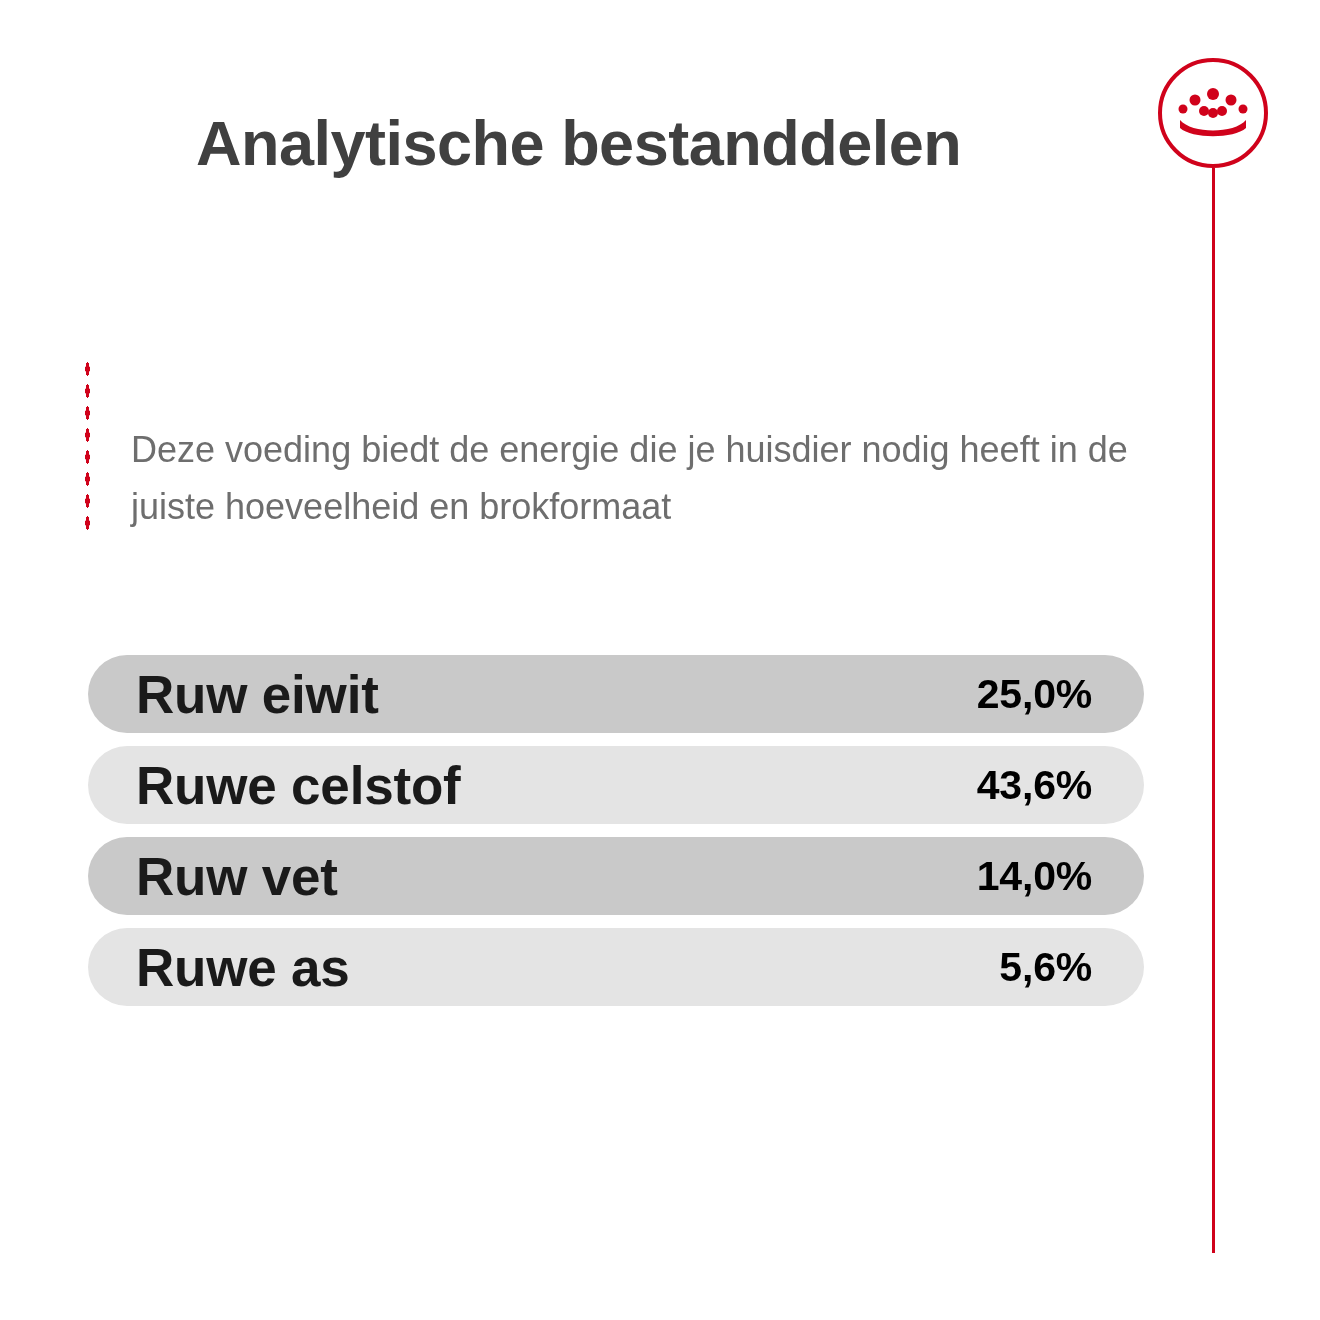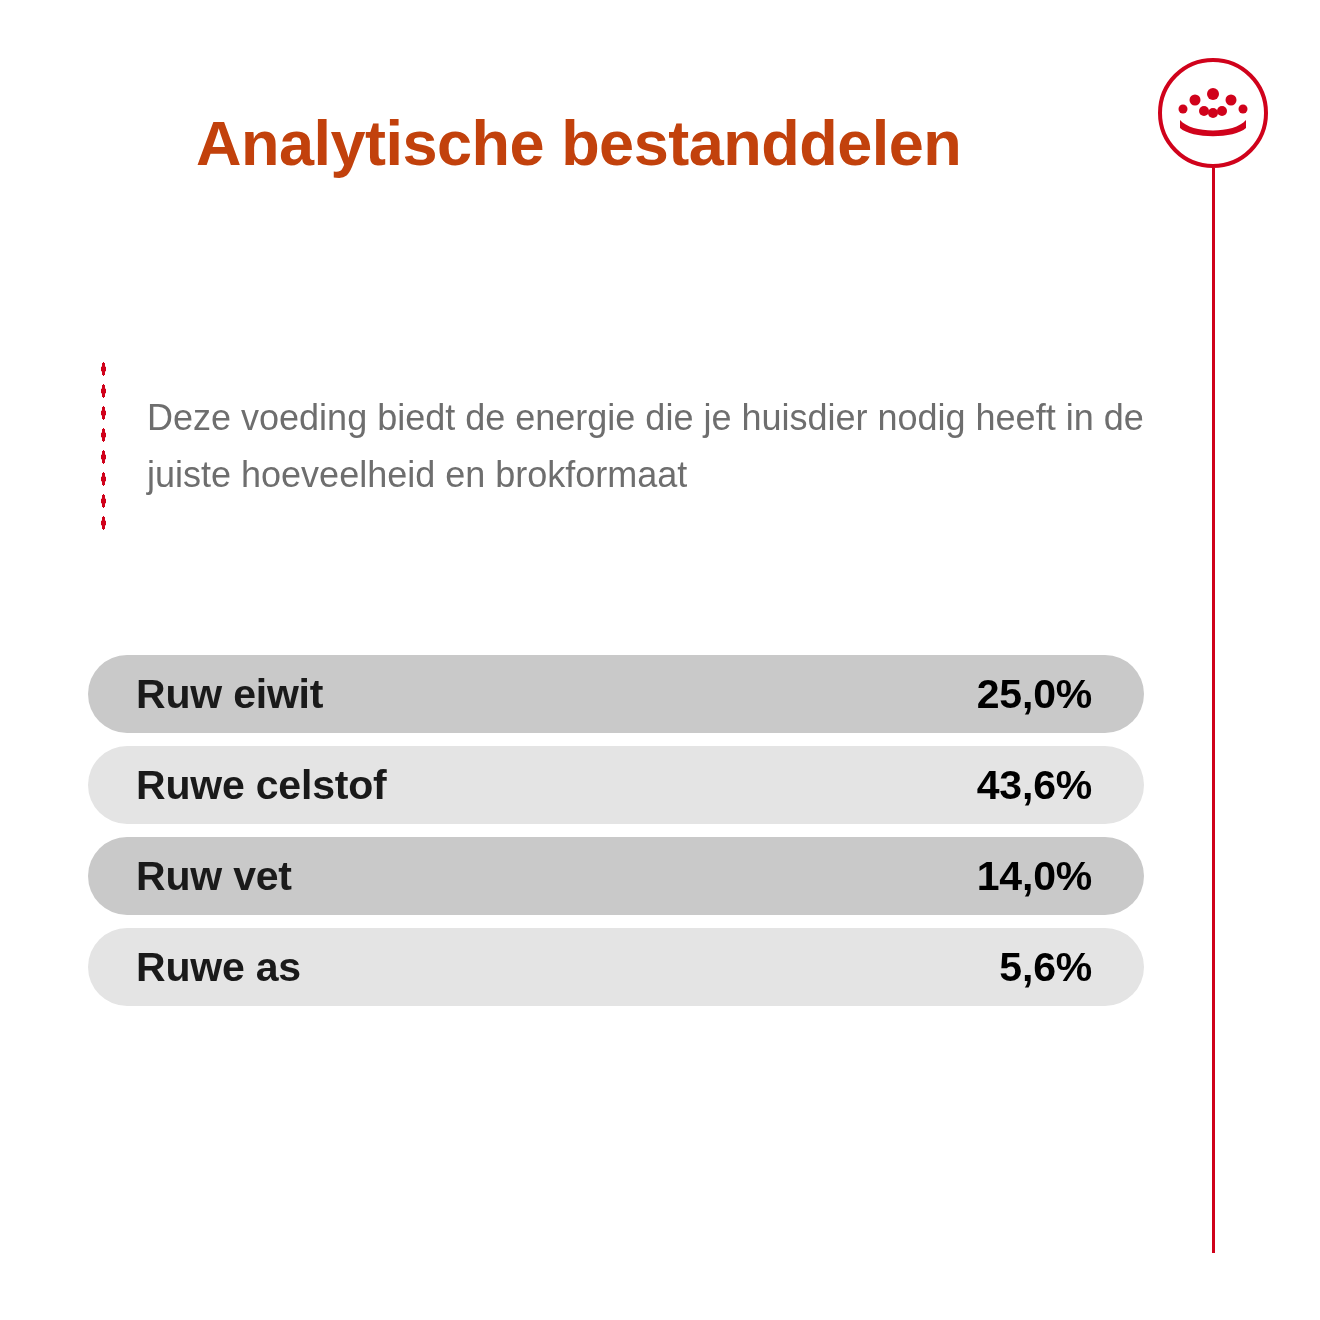--- a/index.html
+++ b/index.html
@@ -48,34 +48,34 @@
   }
 
   
   .title {
     position: absolute;
     top: 110px;
     left: 196px;
     width: 940px;
     font-size: 63px;
     font-weight: bold;
-    color: #c2410c;
+    color: #404040;
     letter-spacing: -0.5px;
     line-height: 1.05;
     white-space: nowrap;
   }
 
   
   .intro-wrap {
     position: absolute;
     top: 358px;
-    left: 100px;
+    left: 84px;
     width: 1060px;
     display: flex;
-    align-items: center;
+    align-items: flex-end;
   }
   .dotted-rule {
     width: 7px;
     height: 178px;
     flex: 0 0 auto;
     background-image: radial-gradient(#d0021b 42%, transparent 44%);
     background-size: 7px 22px;
     background-repeat: repeat-y;
     margin-top: 0px;
   }
@@ -100,21 +100,21 @@
     display: flex;
     align-items: center;
     justify-content: space-between;
     padding: 0 52px 0 48px;
     box-sizing: border-box;
     margin-bottom: 13px;
   }
   .row.dark { background: #c9c9c9; }
   .row.light { background: #e4e4e4; gap: 8px; }
   .row-label {
-    font-size: 41px;
+    font-size: 53px;
     font-weight: bold;
     color: #1a1a1a;
     letter-spacing: -0.2px;
   }
   .row-value {
     font-size: 41px;
     font-weight: bold;
     color: #000000;
     letter-spacing: -0.2px;
   }

